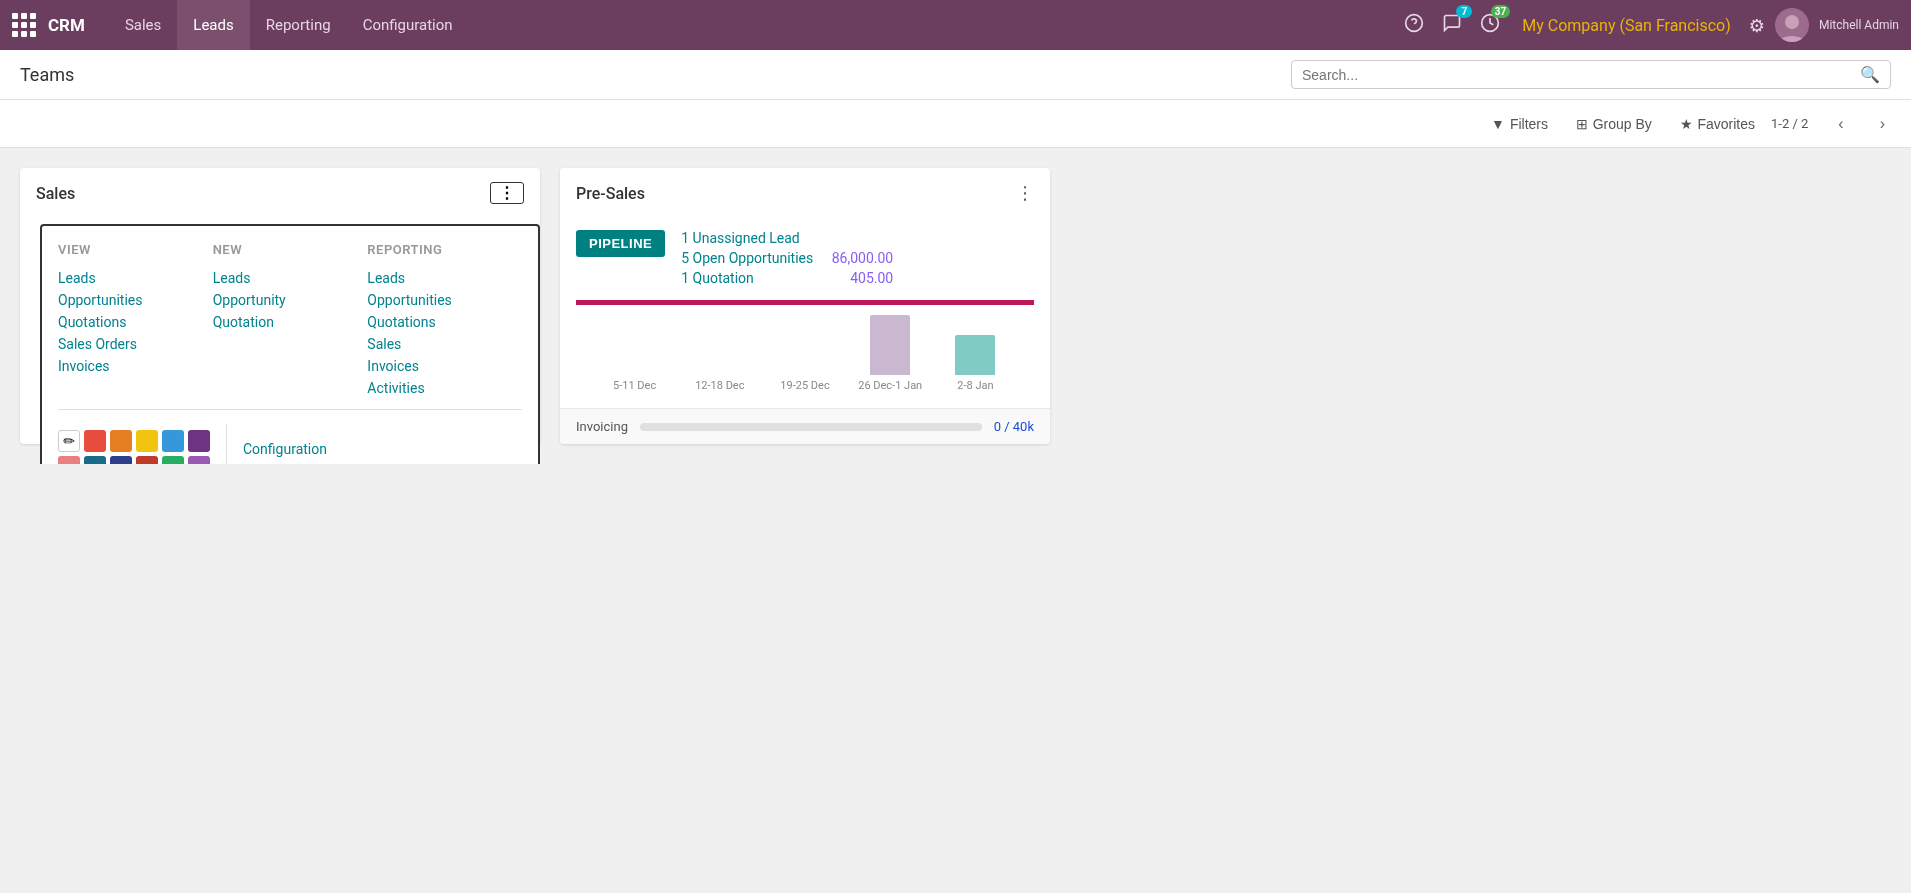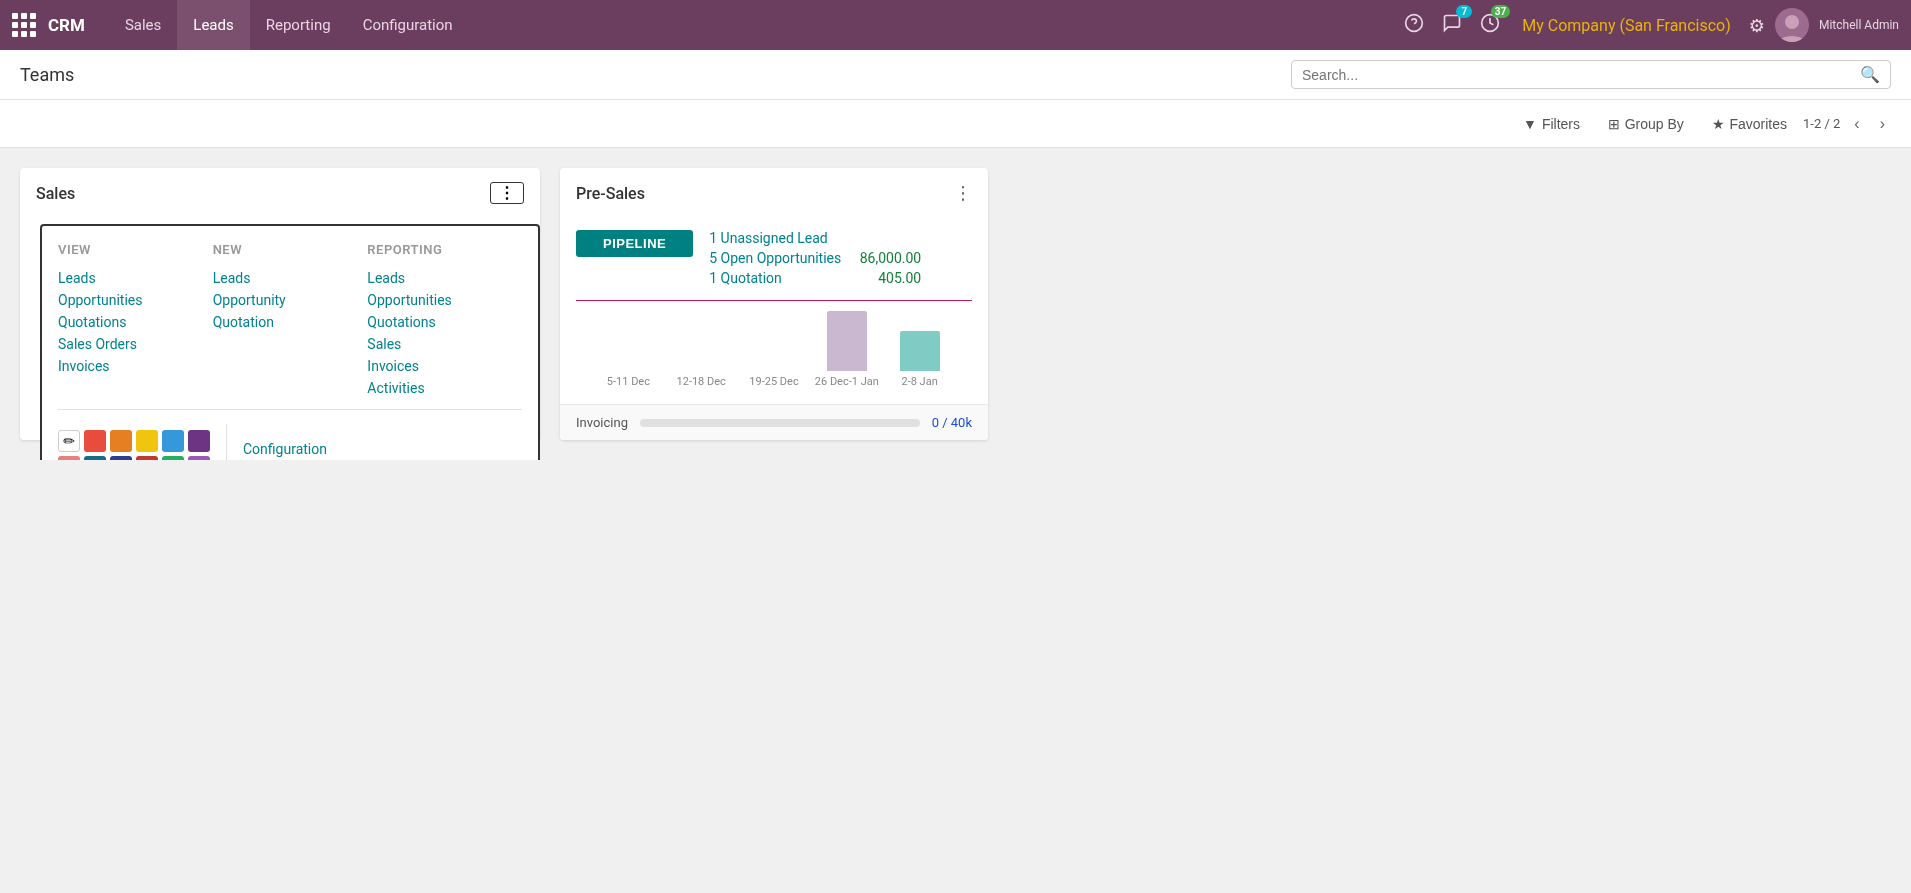--- a/index.html
+++ b/index.html
@@ -84,21 +84,21 @@
       gap: 4px;
     }
     .toolbar-spacer { flex: 1; }
     .toolbar-btn {
       display: flex; align-items: center; gap: 5px; padding: 5px 12px;
       border: none; background: none; cursor: pointer; color: #555; font-size: 14px;
       border-radius: 4px;
     }
     .toolbar-btn .icon { font-size: 14px; }
     .pagination {
-      display: flex; align-items: center; gap: 8px; font-size: 13px; color: #555;
+      display: flex; align-items: center; gap: 24px; font-size: 13px; color: #555;
     }
     .pagination button {
       border: none; background: none; cursor: pointer; color: #666; font-size: 16px; padding: 2px 6px;
     }
 
     
     .main-content {
       padding: 20px;
       display: flex;
       gap: 20px;
@@ -170,55 +170,55 @@
     }
     .dropdown-config {
       font-size: 14px; color: #00838f; cursor: pointer; padding: 3px 0;
     }
 
     
     .presales-card {
       background: #fff;
       border-radius: 4px;
       box-shadow: 0 1px 3px rgba(0,0,0,0.12);
-      width: 428px;
+      width: 490px;
     }
     .presales-header {
       padding: 14px 16px;
       font-size: 16px;
       font-weight: 500;
       color: #333;
       display: flex;
       align-items: center;
       justify-content: space-between;
     }
     .presales-menu-btn {
       background: none; border: none; cursor: pointer; font-size: 18px; color: #555;
     }
     .presales-body {
       padding: 12px 16px;
     }
     .pipeline-btn {
-      background: #008080; color: #fff; border: none; padding: 6px 27px;
+      background: #008080; color: #fff; border: none; padding: 6px 13px;
       border-radius: 3px; font-size: 13px; font-weight: 700; cursor: pointer;
       letter-spacing: 0.5px;
     }
     .stats-section {
       display: inline-block; vertical-align: top; 
     }
     .stat-row {
       display: flex; align-items: center; gap: 10px; margin-bottom: 4px; font-size: 14px;
     }
     .stat-link { color: #00838f; cursor: pointer; }
-    .stat-value { margin-left: auto; color: #15803d; min-width: 70px; text-align: right; }
+    .stat-value { margin-left: auto; color: #8b5cf6; min-width: 70px; text-align: right; }
 
     
     .chart-container {
       padding: 10px 16px 4px 16px; display: flex; align-items: flex-end; gap: 0;
-      border-top: 1px solid #be185d; margin-top: 10px;
+      border-top: 5px solid #be185d; margin-top: 10px;
     }
     .chart-bar-group {
       display: flex; flex-direction: column; align-items: center; flex: 1;
     }
     .chart-bar {
       width: 40px; border-radius: 2px 2px 0 0;
     }
     .chart-label {
       font-size: 11px; color: #888; margin-top: 4px; white-space: nowrap;
     }

